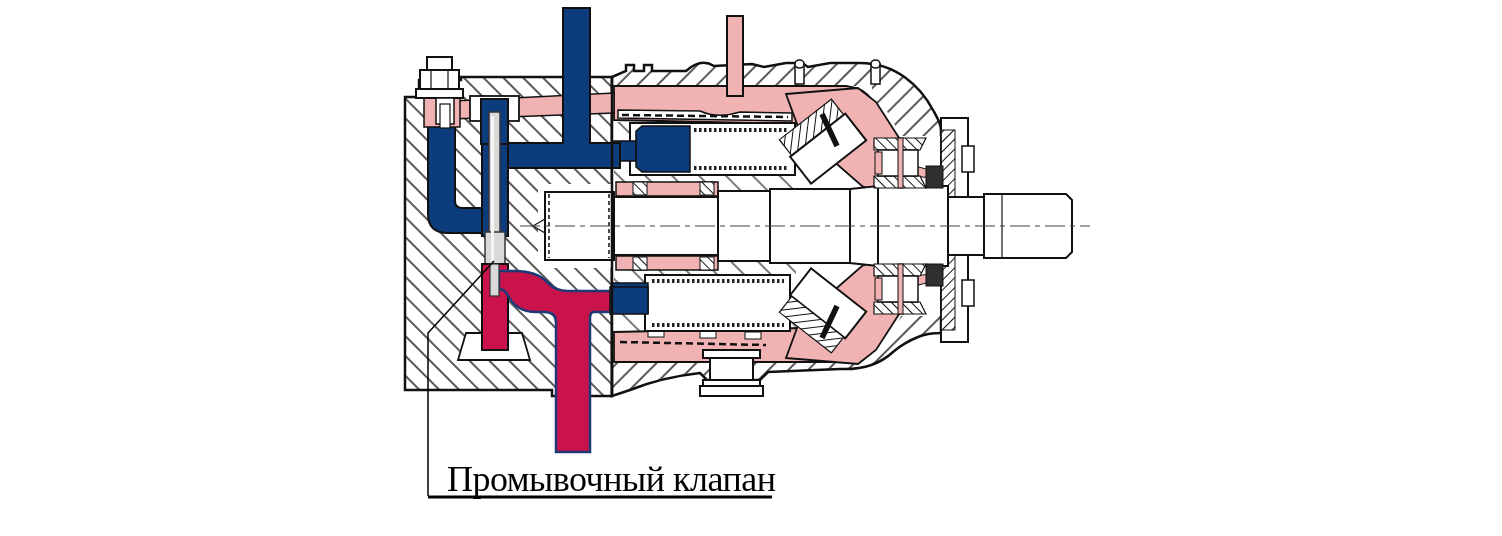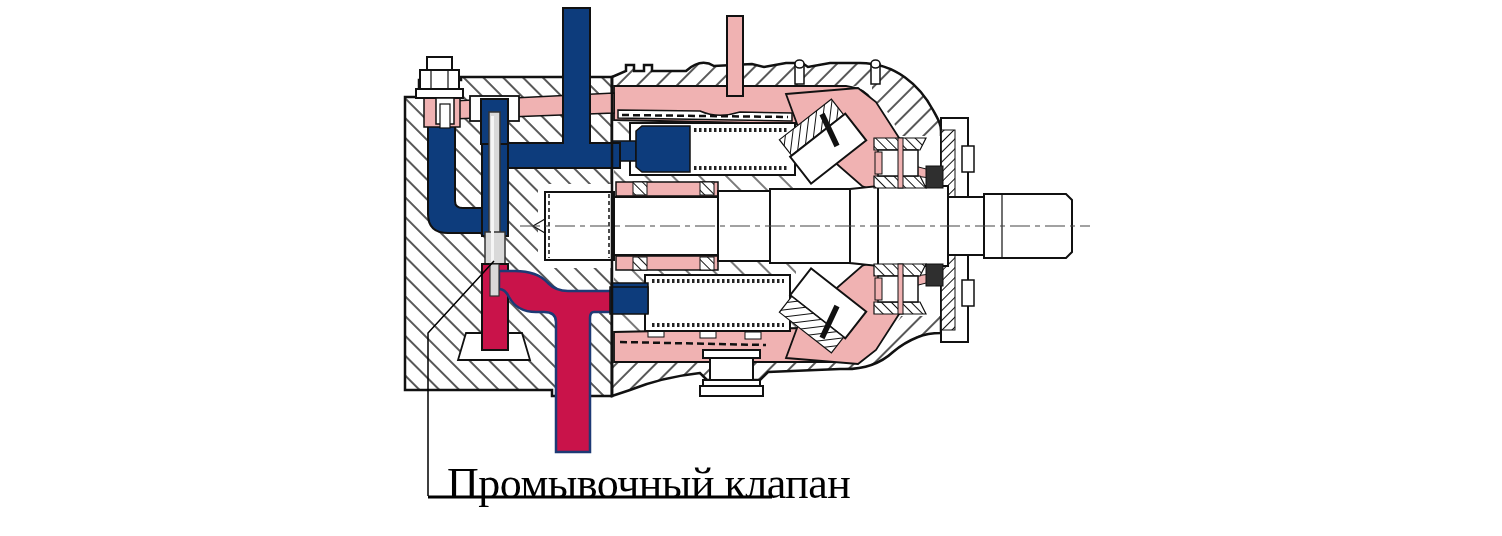--- a/index.html
+++ b/index.html
@@ -1,19 +1,19 @@
 <!DOCTYPE html>
 <html><head>
 <meta charset="utf-8">
 <style>
   html,body{margin:0;padding:0;background:#fff;}
   #stage{position:relative;width:1502px;height:536px;background:#fff;overflow:hidden;
          font-family:"Liberation Serif",serif;}
   #stage svg{position:absolute;left:0;top:0;}
-  .diagram-label{position:absolute;left:447px;top:458px;font-size:44px;color:#000;
+  .diagram-label{position:absolute;left:447px;top:458px;font-size:36px;color:#000;
          letter-spacing:-0.5px;white-space:nowrap;}
 </style>
 </head>
 <body>
 
 <div id="stage">
 <svg width="1502" height="536" viewBox="0 0 1502 536">
   <defs>
 
     <pattern id="hA" width="14" height="14" patternUnits="userSpaceOnUse" patternTransform="rotate(-45)">

